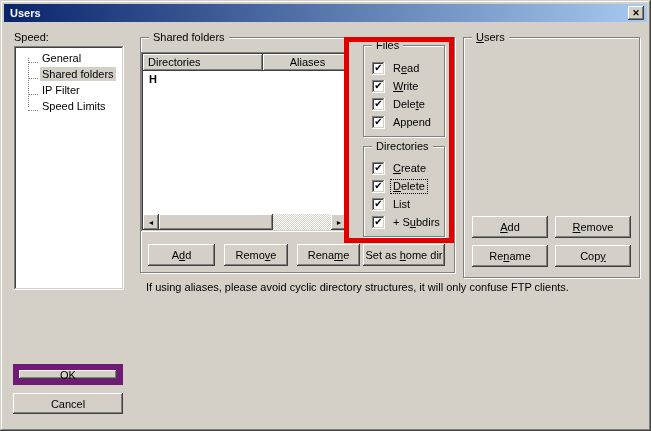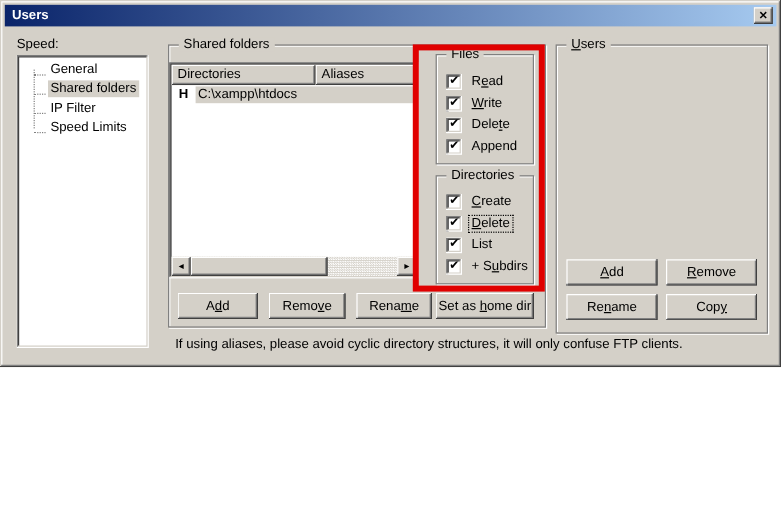--- a/index.html
+++ b/index.html
@@ -1,19 +1,19 @@
 <!DOCTYPE html>
 <html><head>
 <meta charset="utf-8">
 <style>
   * { margin:0; padding:0; box-sizing:border-box; }
   html,body { width:651px; height:431px; }
   body { font-family:"Liberation Sans", sans-serif; font-size:11px; color:#000; }
   .window {
-    position:relative; width:651px; height:306px; background:#d4d0c8;
+    position:relative; width:651px; height:431px; background:#d4d0c8;
     box-shadow: inset -1px -1px 0 #404040, inset 1px 1px 0 #d4d0c8,
                 inset -2px -2px 0 #808080, inset 2px 2px 0 #ffffff;
     overflow:hidden;
   }
   .titlebar {
     position:absolute; left:4px; top:4px; width:643px; height:18px;
     background:linear-gradient(to right,#0a246a,#a6caf0);
     display:flex; align-items:center; padding-left:6px;
   }
   .title-text { color:#fff; font-weight:bold; font-size:11px; }
@@ -56,21 +56,21 @@
   .tree-item .lbl { padding:0 2px; line-height:14px; white-space:nowrap; }
   .tree-item.selected .lbl { background:#d4d0c8; }
   
   .folder-list { position:absolute; left:141px; top:52px; width:208px; height:180px; }
   .lv-header { position:absolute; left:2px; top:2px; right:2px; height:17px; display:flex; }
   .lv-col {
     background:#d4d0c8; padding:2px 0 0 5px; height:17px;
     box-shadow: inset -1px -1px 0 #404040, inset 1px 1px 0 #ffffff,
                 inset -2px -2px 0 #808080; cursor:default;
   }
-  .lv-col.c1 { width:120px; } .lv-col.c2 { flex:1; }
+  .lv-col.c1 { width:120px; } .lv-col.c2 { flex:1;text-align:center; }
   .lv-row { position:absolute; left:2px; top:19px; right:2px; height:16px; display:flex; align-items:center; cursor:default; }
   .home-marker { width:20px; font-weight:bold; padding-left:6px; }
   .dir-cell { flex:1; background:#d4d0c8; height:14px; line-height:14px; padding-left:2px; }
   .hscroll { position:absolute; left:2px; right:2px; bottom:2px; height:16px;
              background:repeating-conic-gradient(#ffffff 0% 25%, #d4d0c8 0% 50%) 0 0 / 2px 2px; }
   .sb-btn { position:absolute; top:0; width:16px; height:16px; background:#d4d0c8; border:none;
     box-shadow: inset -1px -1px 0 #404040, inset 1px 1px 0 #ffffff,
                 inset -2px -2px 0 #808080, inset 2px 2px 0 #d4d0c8;
     font-size:7px; display:flex; align-items:center; justify-content:center; cursor:default; color:#000;
     font-family:"Liberation Sans", sans-serif; }
@@ -139,21 +139,20 @@
     <span class="group-label">Shared folders</span>
   </div>
 
   <div class="folder-list sunken">
     <div class="lv-header">
       <div class="lv-col c1">Directories</div>
       <div class="lv-col c2">Aliases</div>
     </div>
     <div class="lv-row">
       <span class="home-marker">H</span>
-      <span class="dir-cell">C:\xampp\htdocs</span>
     </div>
     <div class="hscroll">
       <button class="sb-btn sb-left">
           <span>◄</span>
         </button>
       <div class="sb-thumb"></div>
       <button class="sb-btn sb-right">
           <span>►</span>
         </button>
     </div>
@@ -244,16 +243,19 @@
       <span>Cop<u>y</u></span>
     </button>
 
   <div class="notes">
     <p>If using aliases, please avoid cyclic directory structures, it will only confuse FTP clients.</p>
   </div>
 
   <button class="btn default" style="left:13px; top:364px; width:110px; height:21px;">
       <span>OK</span>
     </button>
+  <button class="btn" style="left:13px; top:393px; width:110px; height:21px;">
+      <span>Cancel</span>
+    </button>
 
   <div class="annotation"></div>
 
 </div>
 
 </body></html>

